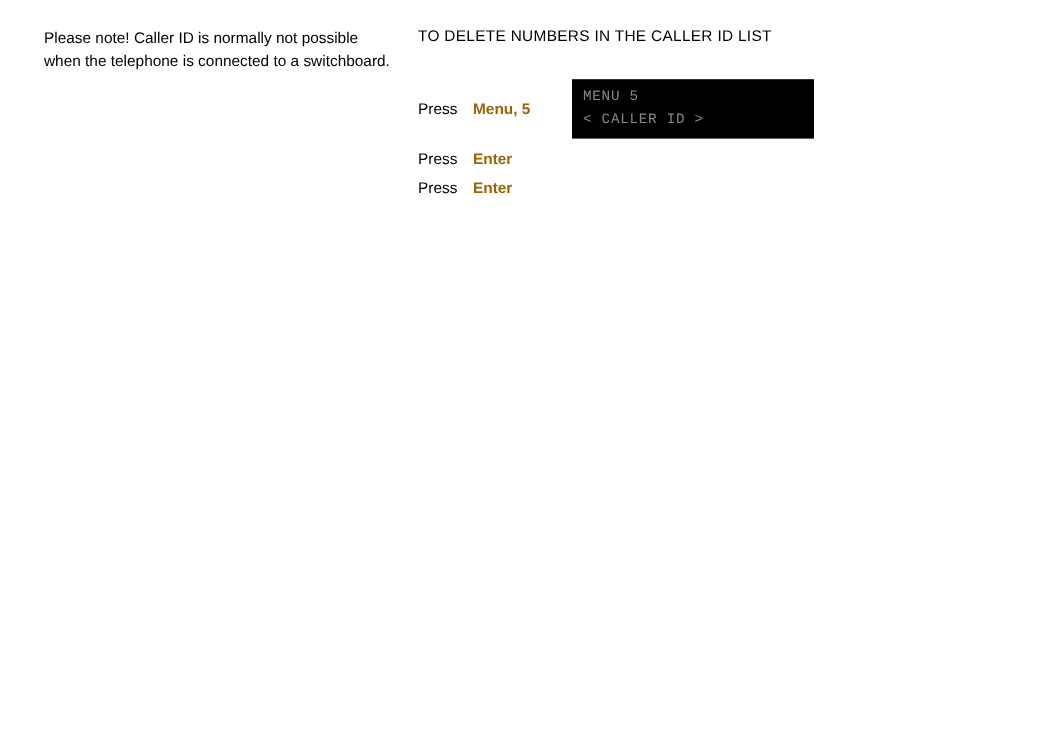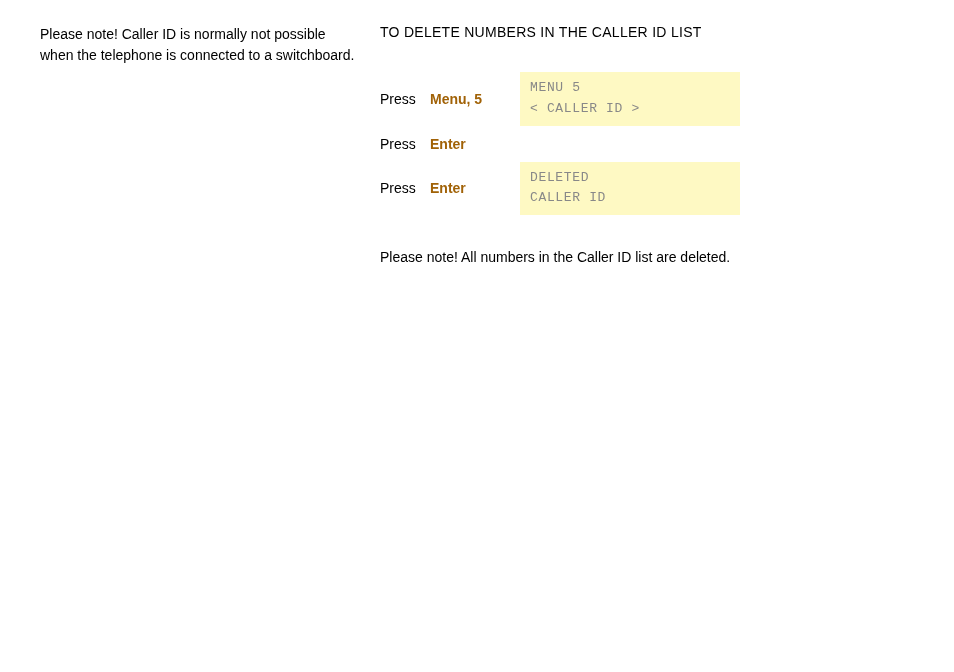--- a/index.html
+++ b/index.html
@@ -66,21 +66,21 @@
     .key-label {
       font-size: 14px;
       font-weight: bold;
       color: #a16207;
       width: 90px;
       flex-shrink: 0;
     }
 
     .lcd-display {
       width: 220px;
-      background: #fef9c3;
+      background: #000000;
       border: none;
       padding: 6px 10px;
       font-family: 'Courier New', Courier, monospace;
       font-size: 13px;
       color: #888888;
       letter-spacing: 0.05em;
       line-height: 1.5;
     }
 
     .lcd-display.two-line {
@@ -116,21 +116,16 @@
     </div>
 
     <div class="instruction-row">
       <span class="press-label">Press</span>
       <span class="key-label">Enter</span>
     </div>
 
     <div class="instruction-row">
       <span class="press-label">Press</span>
       <span class="key-label">Enter</span>
-      <div class="lcd-display two-line">
-        <span>DELETED</span><br>
-        <span>     CALLER ID</span>
-      </div>
     </div>
 
-    <p class="bottom-note">Please note! All numbers in the Caller ID list are deleted.</p>
   </div>
 </div>
 
 </body></html>

